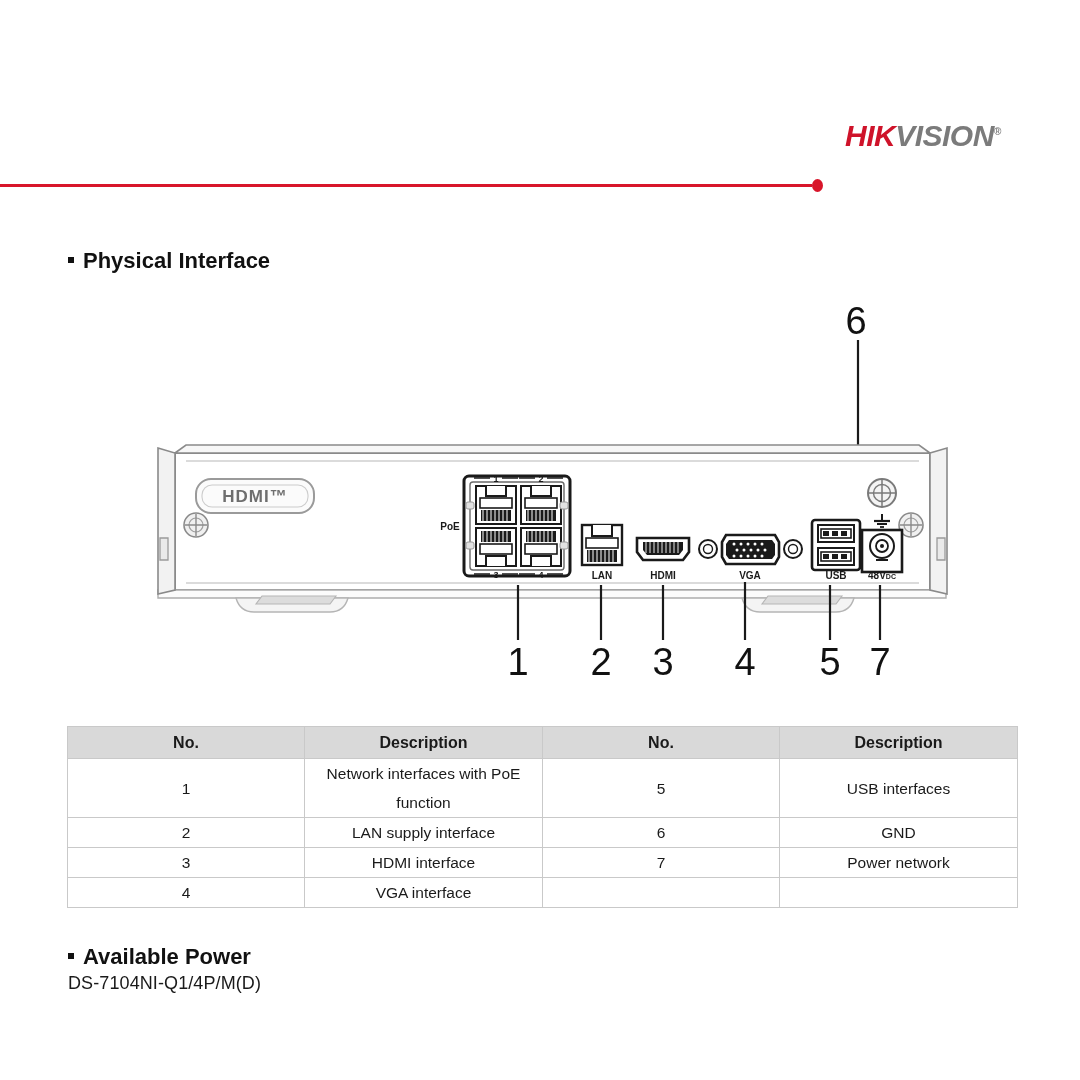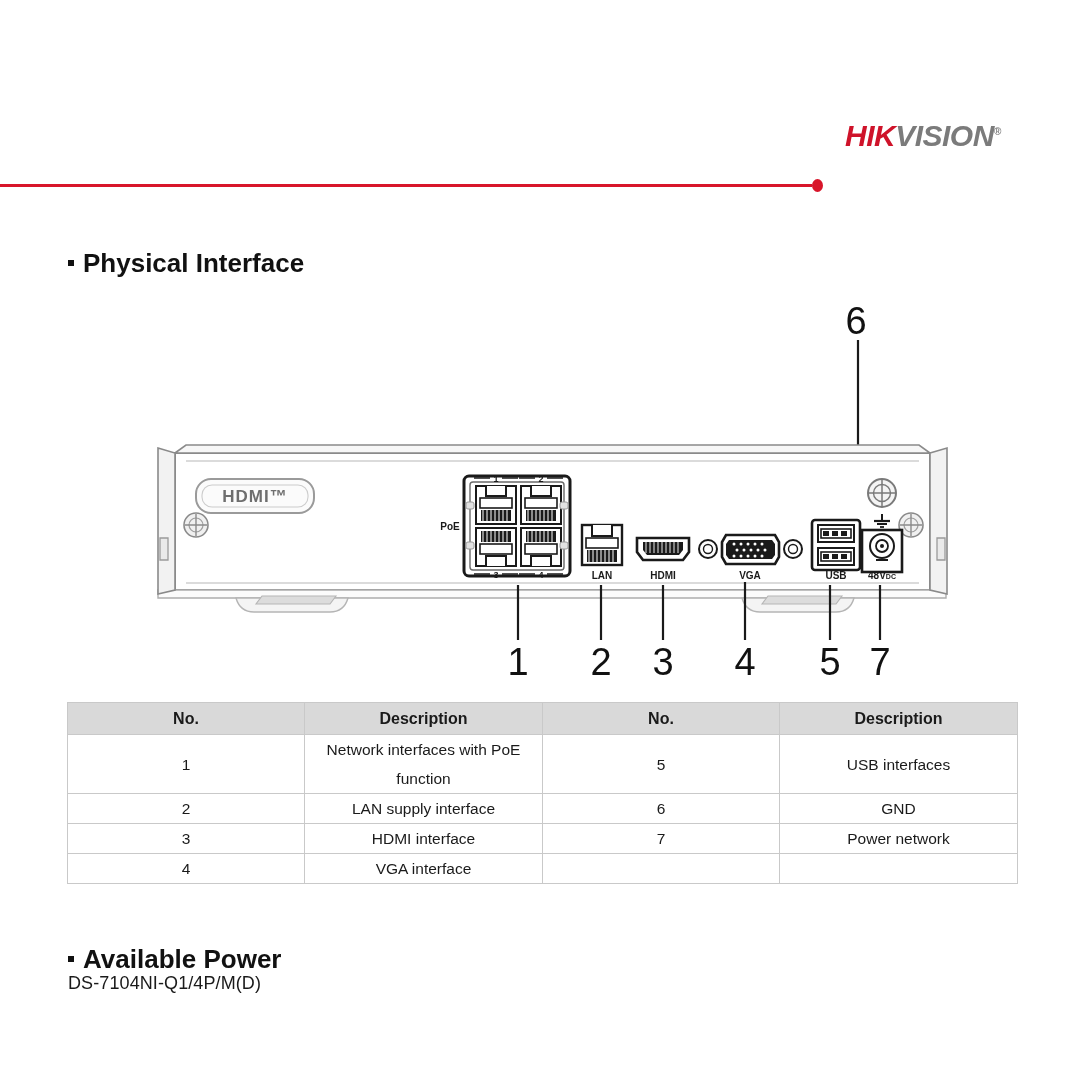--- a/index.html
+++ b/index.html
@@ -53,21 +53,21 @@
     top: 179px;
     width: 11px;
     height: 13px;
     border-radius: 50%;
     background: #d8152a;
   }
 
   
   .section-heading {
     position: absolute;
-    font-size: 26px;
+    font-size: 22px;
     font-weight: bold;
     color: #111111;
     white-space: nowrap;
   }
   .section-heading .sq-bullet {
     display: inline-block;
     width: 6px;
     height: 6px;
     background: #111111;
     vertical-align: middle;
@@ -94,21 +94,21 @@
     left: 0;
     top: 280px;
     width: 1080px;
     height: 400px;
   }
 
   
   #interface-table {
     position: absolute;
     left: 67px;
-    top: 702px;
+    top: 726px;
     width: 950px;
     border-collapse: collapse;
     table-layout: fixed;
     font-size: 15.5px;
   }
   #interface-table th,
   #interface-table td {
     border: 1px solid #c9c9c9;
     text-align: center;
     color: #1a1a1a;

